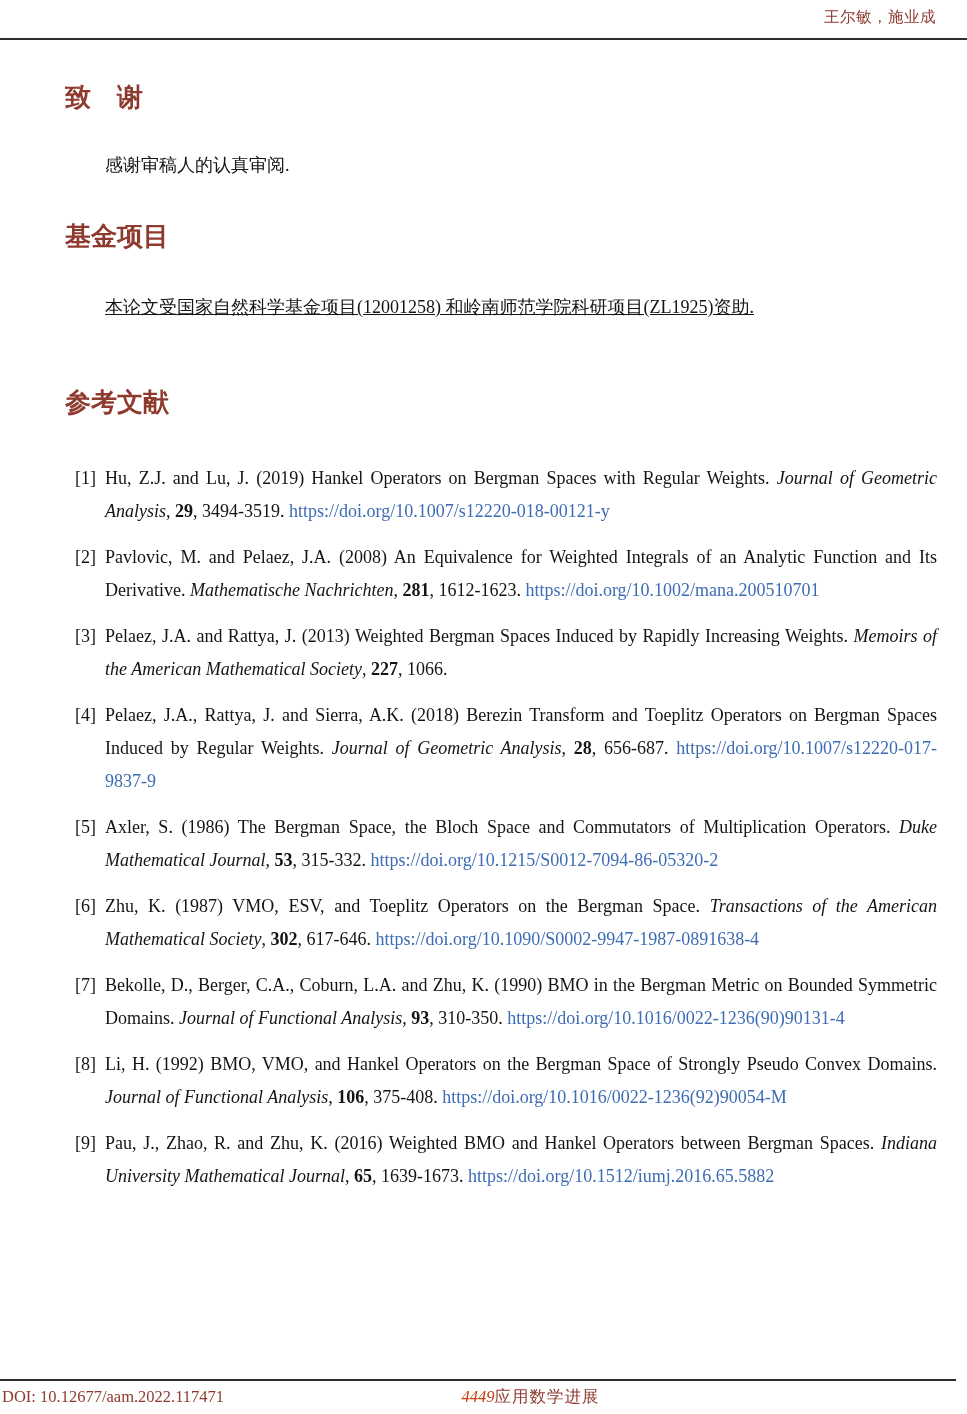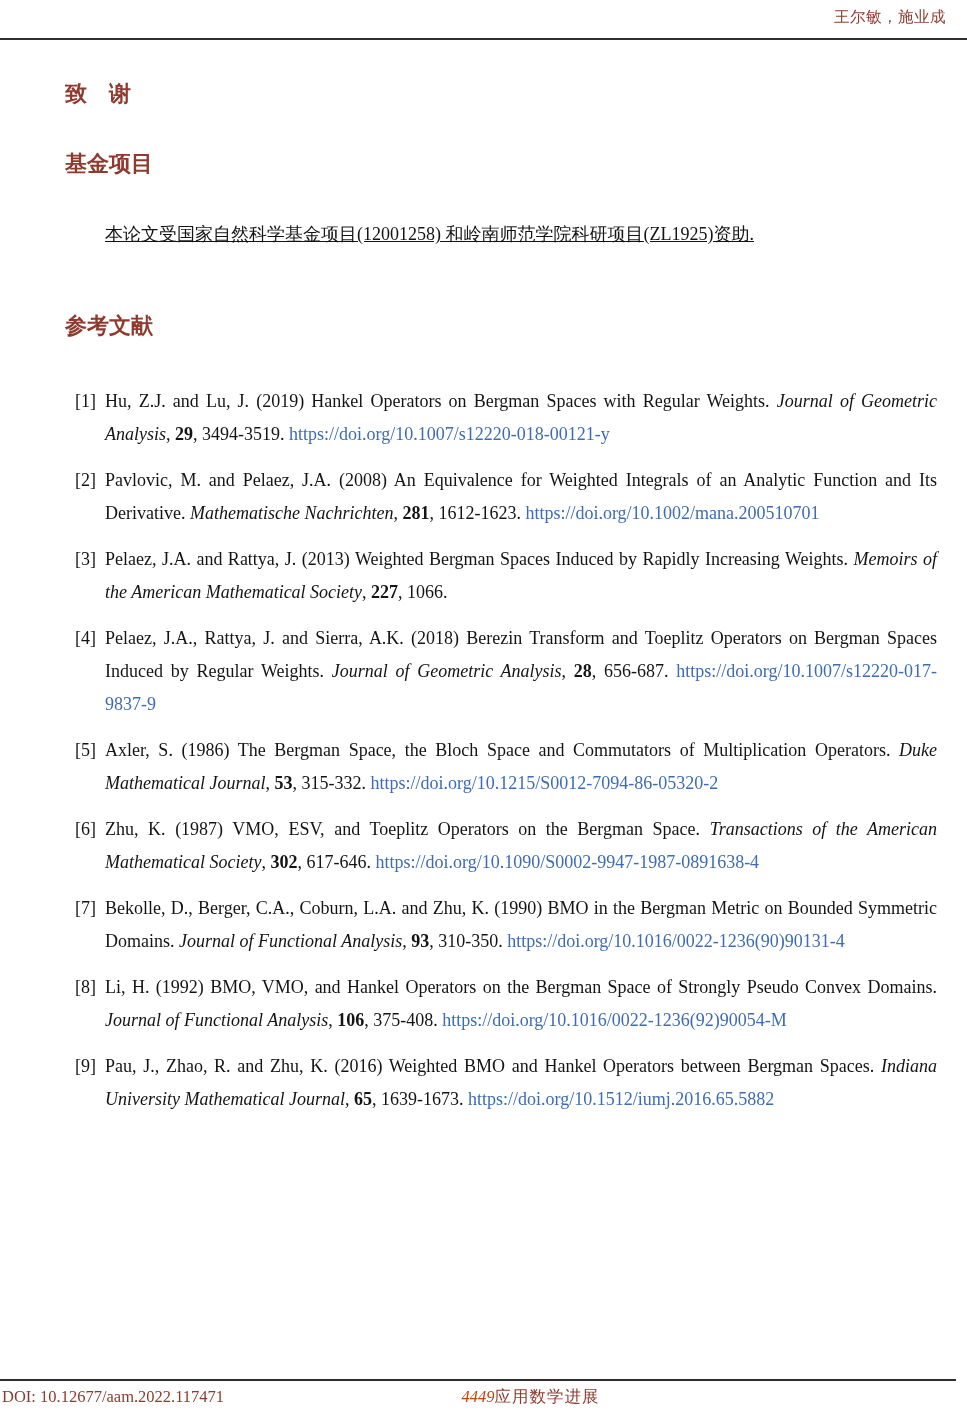--- a/index.html
+++ b/index.html
@@ -11,38 +11,38 @@
     overflow: hidden;
   }
   .page {
     position: relative;
     width: 967px; height: 1414px;
     background: #ffffff;
   }
 
   
   .header-authors {
-    position: absolute; top: 7px; right: 21px;
+    position: absolute; top: 7px; right: 31px;
     color: var(--accent, #8e3a2e);
     font-size: 15.5px;
     letter-spacing: 0.5px;
   }
   .top-rule {
     position: absolute; top: 38px; left: 0; width: 100%;
     border: none; border-top: 2px solid var(--rule, #2e2e2e);
   }
 
   
   main {
     position: absolute; top: 38px; left: 65px; right: 30px;
   }
   h1.sec {
     margin-top: 46px;
-    font-family: Liberation Mono, monospace;
-    font-size: 22px;
+    font-family: Liberation Serif, serif;
+    font-size: 26px;
     font-weight: 700;
     line-height: 1.1;
     color: var(--accent, #8e3a2e);
   }
   h1.sec.refs-heading { margin-top: 70px; }
   p.body-text {
     margin-top: 40px;
     padding-left: 40px;
     font-size: 18px;
     line-height: 24px;
@@ -93,20 +93,21 @@
 <body>
 
 <div class="page">
 
   <div class="header-authors">王尔敏，施业成</div>
   <hr class="top-rule">
 
   <main>
 
     <h1 class="sec">致　谢</h1>
+    <p class="body-text">感谢审稿人的认真审阅.</p>
 
     <h1 class="sec">基金项目</h1>
     <p class="body-text funding">本论文受国家自然科学基金项目(12001258) 和岭南师范学院科研项目(ZL1925)资助.</p>
 
     <h1 class="sec refs-heading">参考文献</h1>
 
     <div class="ref-list" id="references-list">
         <div class="ref-item"><span class="ref-label">[1]</span><span class="ref-text"><span class="seg normal">Hu, Z.J. and Lu, J. (2019) Hankel Operators on Bergman Spaces with Regular Weights. </span><span class="seg italic">Journal of Geometric Analysis</span><span class="seg normal">, </span><span class="seg bold">29</span><span class="seg normal">, 3494-3519. </span><a class="ref-link" href="#">https://doi.org/10.1007/s12220-018-00121-y</a></span></div>
         <div class="ref-item"><span class="ref-label">[2]</span><span class="ref-text"><span class="seg normal">Pavlovic, M. and Pelaez, J.A. (2008) An Equivalence for Weighted Integrals of an Analytic Function and Its Derivative. </span><span class="seg italic">Mathematische Nachrichten</span><span class="seg normal">, </span><span class="seg bold">281</span><span class="seg normal">, 1612-1623. </span><a class="ref-link" href="#">https://doi.org/10.1002/mana.200510701</a></span></div>
         <div class="ref-item"><span class="ref-label">[3]</span><span class="ref-text"><span class="seg normal">Pelaez, J.A. and Rattya, J. (2013) Weighted Bergman Spaces Induced by Rapidly Increasing Weights. </span><span class="seg italic">Memoirs of the American Mathematical Society</span><span class="seg normal">, </span><span class="seg bold">227</span><span class="seg normal">, 1066.</span></span></div>

